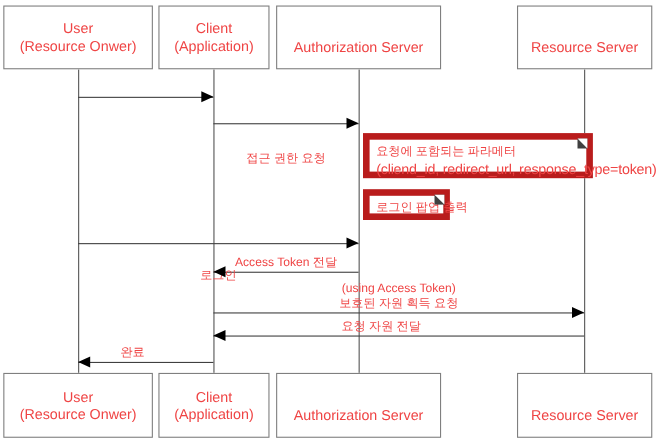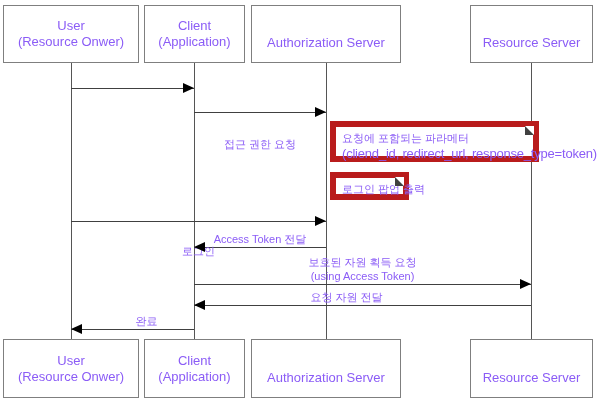--- a/index.html
+++ b/index.html
@@ -1,18 +1,18 @@
 <!DOCTYPE html>
 <html><head>
 <meta charset="utf-8">
 <style>
   html,body{margin:0;padding:0;background:#fff;}
   .stage{
     position:relative;width:602px;height:403px;background:#ffffff;
-    font-family:"Liberation Sans", sans-serif;color:#8b5cf6;overflow:hidden;
+    font-family:"Liberation Sans", sans-serif;color:#ef4444;overflow:hidden;
   }
   .actor{
     position:absolute;box-sizing:border-box;border:1px solid #7f7f7f;background:#fff;
     display:flex;flex-direction:column;align-items:center;text-align:center;
     font-size:13px;line-height:16px;z-index:3;
   }
   .actor.two-line{justify-content:center;}
   .actor.one-line{justify-content:flex-end;padding-bottom:11px;}
   .lifeline{position:absolute;width:1px;background:#555;top:63px;height:276px;z-index:1;}
   .msg-line{position:absolute;height:1px;background:#404040;z-index:4;}
@@ -92,27 +92,27 @@
 
   <div class="msg-label" style="left:71px;width:255px;top:206px;margin-top:38px;">로그인</div>
   <div class="msg-line" style="left:71px;width:255px;top:221px;"></div>
   <div class="arrowhead right" style="left:315px;top:216px;"></div>
 
   <div class="msg-label" style="left:194px;width:132px;top:232px;">Access Token 전달</div>
   <div class="msg-line" style="left:194px;width:132px;top:247px;"></div>
   <div class="arrowhead left" style="left:194px;top:242px;"></div>
 
   <div class="msg-label" style="left:194px;width:337px;top:255px;">
+    <div>(using Access Token)</div>
     <div>보호된 자원 획득 요청</div>
-    <div>(using Access Token)</div>
   </div>
   <div class="msg-line" style="left:194px;width:337px;top:284px;"></div>
   <div class="arrowhead right" style="left:520px;top:279px;"></div>
 
   <div class="msg-label" style="left:178px;width:337px;top:290px;">요청 자원 전달</div>
   <div class="msg-line" style="left:194px;width:337px;top:305px;"></div>
   <div class="arrowhead left" style="left:194px;top:300px;"></div>
 
-  <div class="msg-label" style="left:85px;width:123px;top:314px;">완료</div>
+  <div class="msg-label" style="left:59px;width:123px;top:314px;">완료</div>
   <div class="msg-line" style="left:71px;width:123px;top:329px;"></div>
   <div class="arrowhead left" style="left:71px;top:324px;"></div>
 
 </div>
 
 </body></html>

